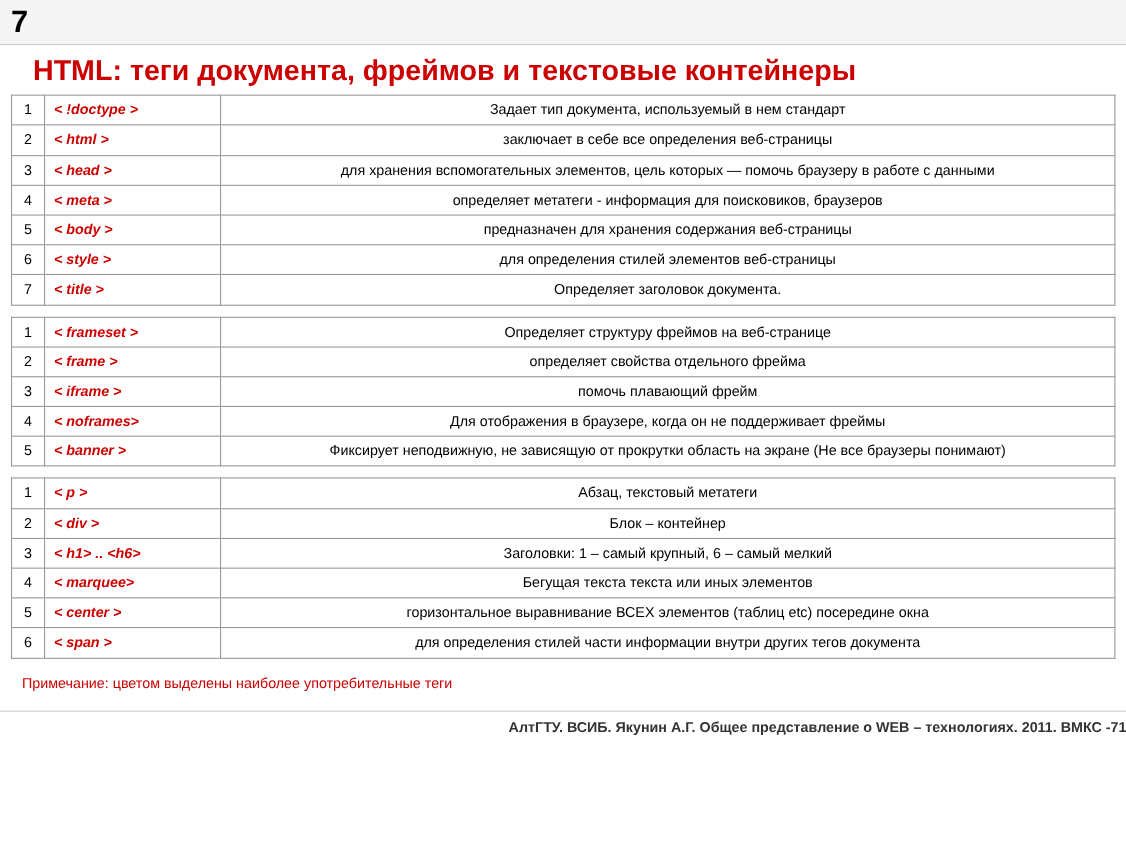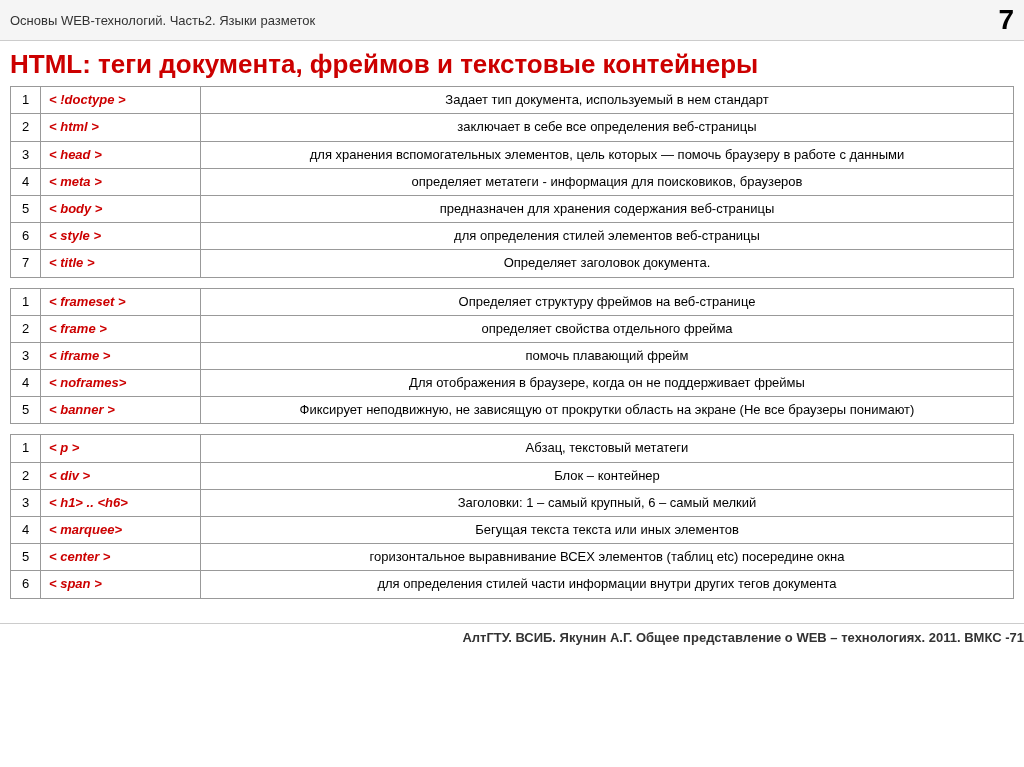--- a/index.html
+++ b/index.html
@@ -28,20 +28,21 @@
       font-size: 28px;
       font-weight: bold;
       color: #000;
     }
     .main-title {
       font-size: 26px;
       font-weight: bold;
       color: #000;
       padding: 8px 10px 6px 10px;
       line-height: 1.2;
+      margin-left: 20px;
     }
     .main-title span {
       color: #cc0000;
     }
     .content-area {
       padding: 0 10px 10px 10px;
     }
     table {
       width: 100%;
       border-collapse: collapse;
@@ -80,21 +81,20 @@
       color: #333;
       padding: 6px 0 4px 0;
       border-top: 1px solid #ccc;
       margin-top: 4px;
     }
   </style>
 </head>
 <body>
 
 <div class="top-bar">
-  <span class="top-bar-title">Основы WEB-технологий. Часть2. Языки разметок</span>
   <span class="page-number">7</span>
 </div>
 
 <div class="main-title">
   <span>HTML: теги документа, фреймов и текстовые контейнеры</span>
 </div>
 
 <div class="content-area">
 
   <table>
@@ -195,16 +195,17 @@
           <td class="desc-col">горизонтальное выравнивание ВСЕХ элементов (таблиц etc) посередине окна</td>
         </tr>
         <tr>
           <td class="num-col">6</td>
           <td class="tag-col">&lt; span &gt;</td>
           <td class="desc-col">для определения стилей части информации внутри других тегов документа</td>
         </tr>
       </tbody>
   </table>
 
+  <div class="note">Примечание: цветом выделены наиболее употребительные теги</div>
 
 </div>
 
 <div class="footer">АлтГТУ. ВСИБ. Якунин А.Г.  Общее представление о WEB – технологиях. 2011. ВМКС -71</div>
 
 </body></html>

